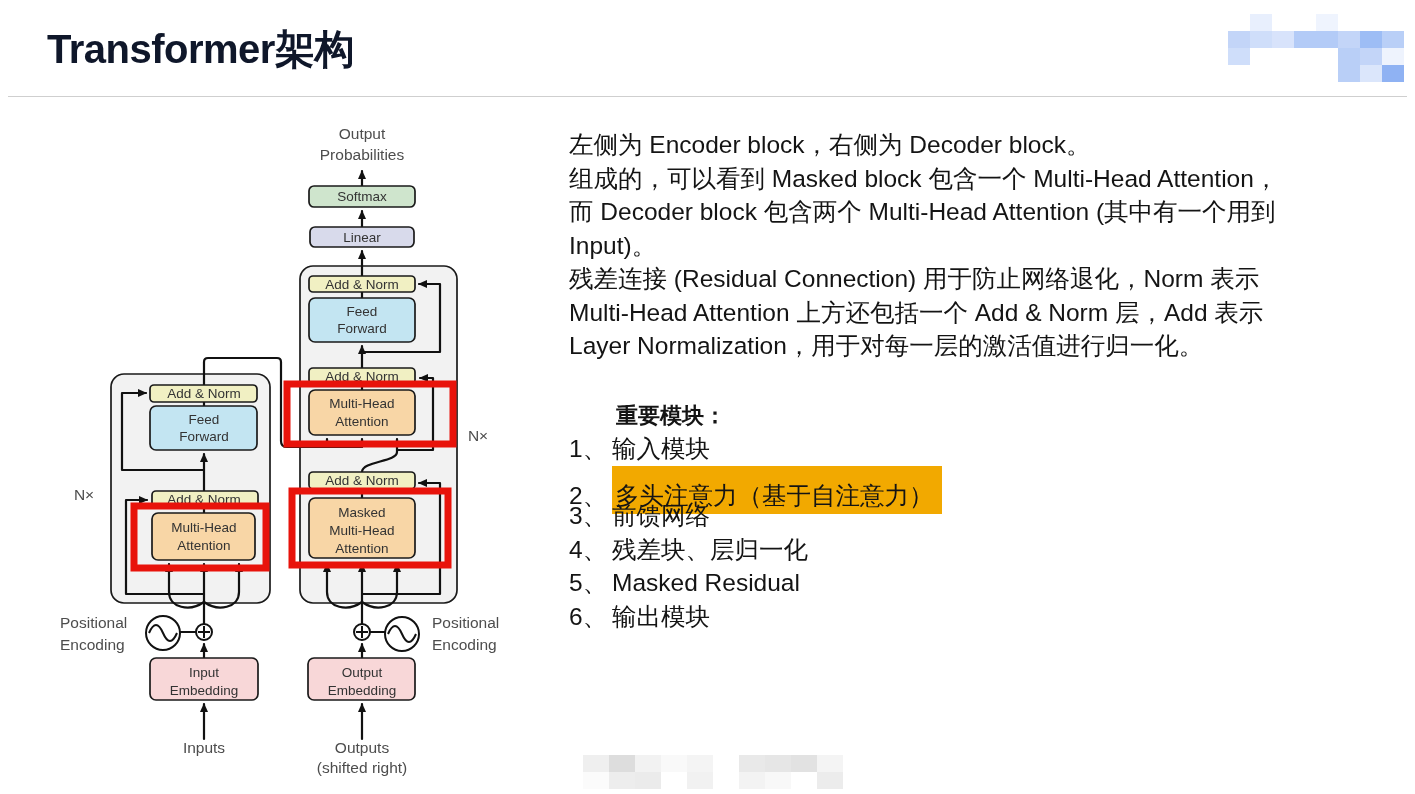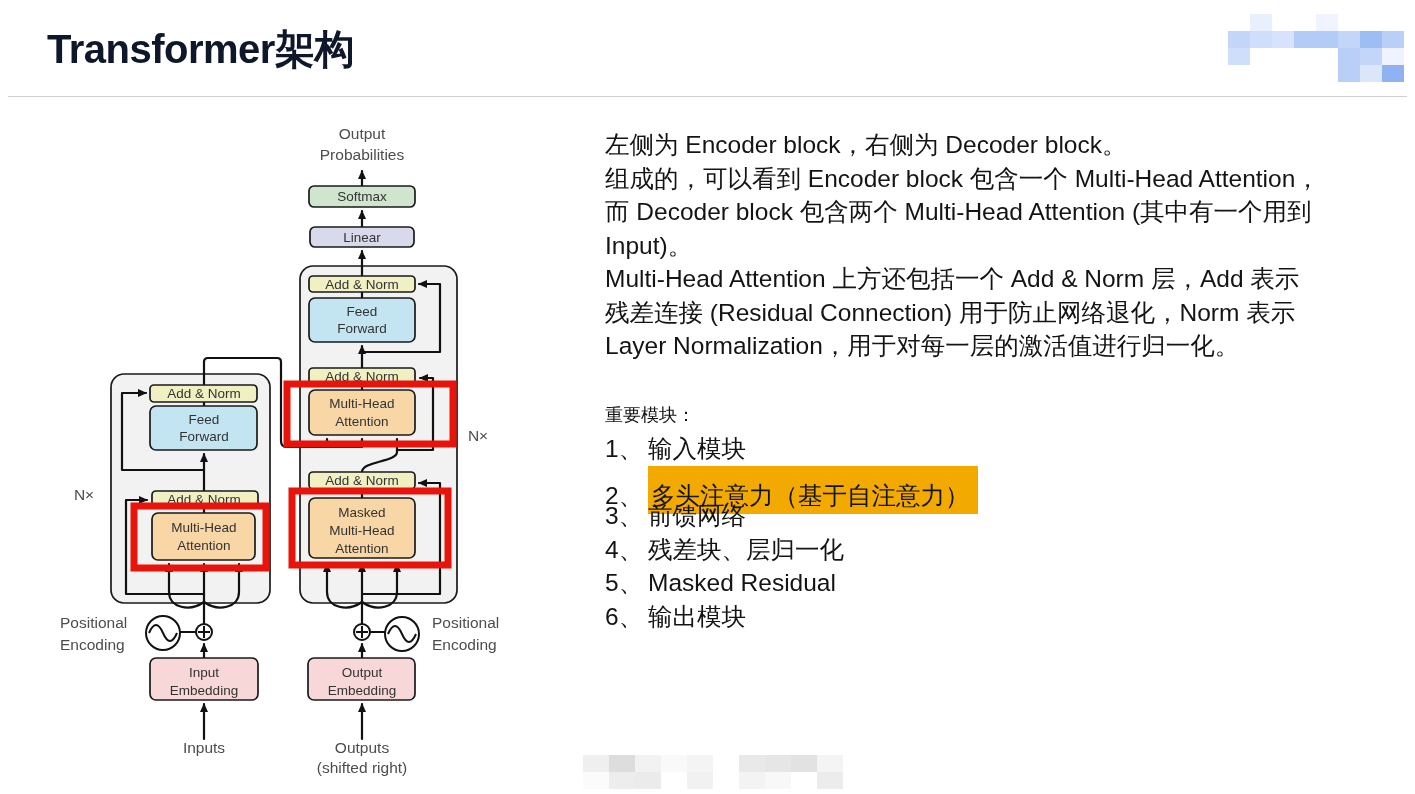--- a/index.html
+++ b/index.html
@@ -32,25 +32,25 @@
   .f-emb{fill:var(--c-embedding);}
   .redbox{fill:none;stroke:var(--c-highlight_red);stroke-width:7;}
   .conn{fill:none;stroke:#111;stroke-width:2.2;stroke-linecap:round;stroke-linejoin:round;}
   .sym{fill:#ffffff;stroke:#111;stroke-width:2;}
   .symline{fill:none;stroke:#111;stroke-width:2;}
   .dlabel{font-family:"Liberation Sans",sans-serif;font-size:13.5px;fill:#333;text-anchor:middle;}
   .glabel{font-family:"Liberation Sans",sans-serif;font-size:15.5px;fill:#4d4d4d;}
   .gmid{text-anchor:middle;}
   
   .text-col{
-    position:absolute;left:605px;top:128px;width:805px;
+    position:absolute;left:569px;top:128px;width:805px;
     font-size:24.5px;line-height:33.5px;color:#141414;white-space:nowrap;
   }
   .expl-line{height:33.5px;}
-  .modules-heading{font-weight:normal;font-size:18px;margin-top:36px;height:33.5px;}
+  .modules-heading{font-weight:bold;font-size:22px;margin-top:36px;height:33.5px;margin-left:47px;}
   .module-item{height:33.5px;display:flex;align-items:baseline;}
   .module-num{display:inline-block;width:43px;}
   .module-text.hl{background:var(--c-list_highlight);padding:13px 8px 2px 3px;}
 </style>
 </head>
 <body>
 
 <div class="page-title">Transformer架构</div>
 <div class="title-divider"></div>
 
@@ -214,25 +214,25 @@
   <text class="glabel" x="60" y="650">Encoding</text>
   <text class="glabel" x="432" y="628">Positional</text>
   <text class="glabel" x="432" y="650">Encoding</text>
   <text class="glabel gmid" x="204" y="753">Inputs</text>
   <text class="glabel gmid" x="362" y="753">Outputs</text>
   <text class="glabel gmid" x="362" y="773">(shifted right)</text>
 </svg>
 
 <div class="text-col">
   <div class="expl-line">左侧为 Encoder block，右侧为 Decoder block。</div>
-  <div class="expl-line">组成的，可以看到 Encoder block 包含一个 Multi-Head Attention，</div>
+  <div class="expl-line">组成的，可以看到 Masked block 包含一个 Multi-Head Attention，</div>
   <div class="expl-line">而 Decoder block 包含两个 Multi-Head Attention (其中有一个用到</div>
   <div class="expl-line">Input)。</div>
+  <div class="expl-line">残差连接 (Residual Connection) 用于防止网络退化，Norm 表示</div>
   <div class="expl-line">Multi-Head Attention 上方还包括一个 Add &amp; Norm 层，Add 表示</div>
-  <div class="expl-line">残差连接 (Residual Connection) 用于防止网络退化，Norm 表示</div>
   <div class="expl-line">Layer Normalization，用于对每一层的激活值进行归一化。</div>
 
   <div class="modules-heading">重要模块：</div>
 
   <div class="module-item">
     <span class="module-num">1、</span>
     <span class="module-text">输入模块</span>
   </div>
   <div class="module-item">
     <span class="module-num">2、</span>

